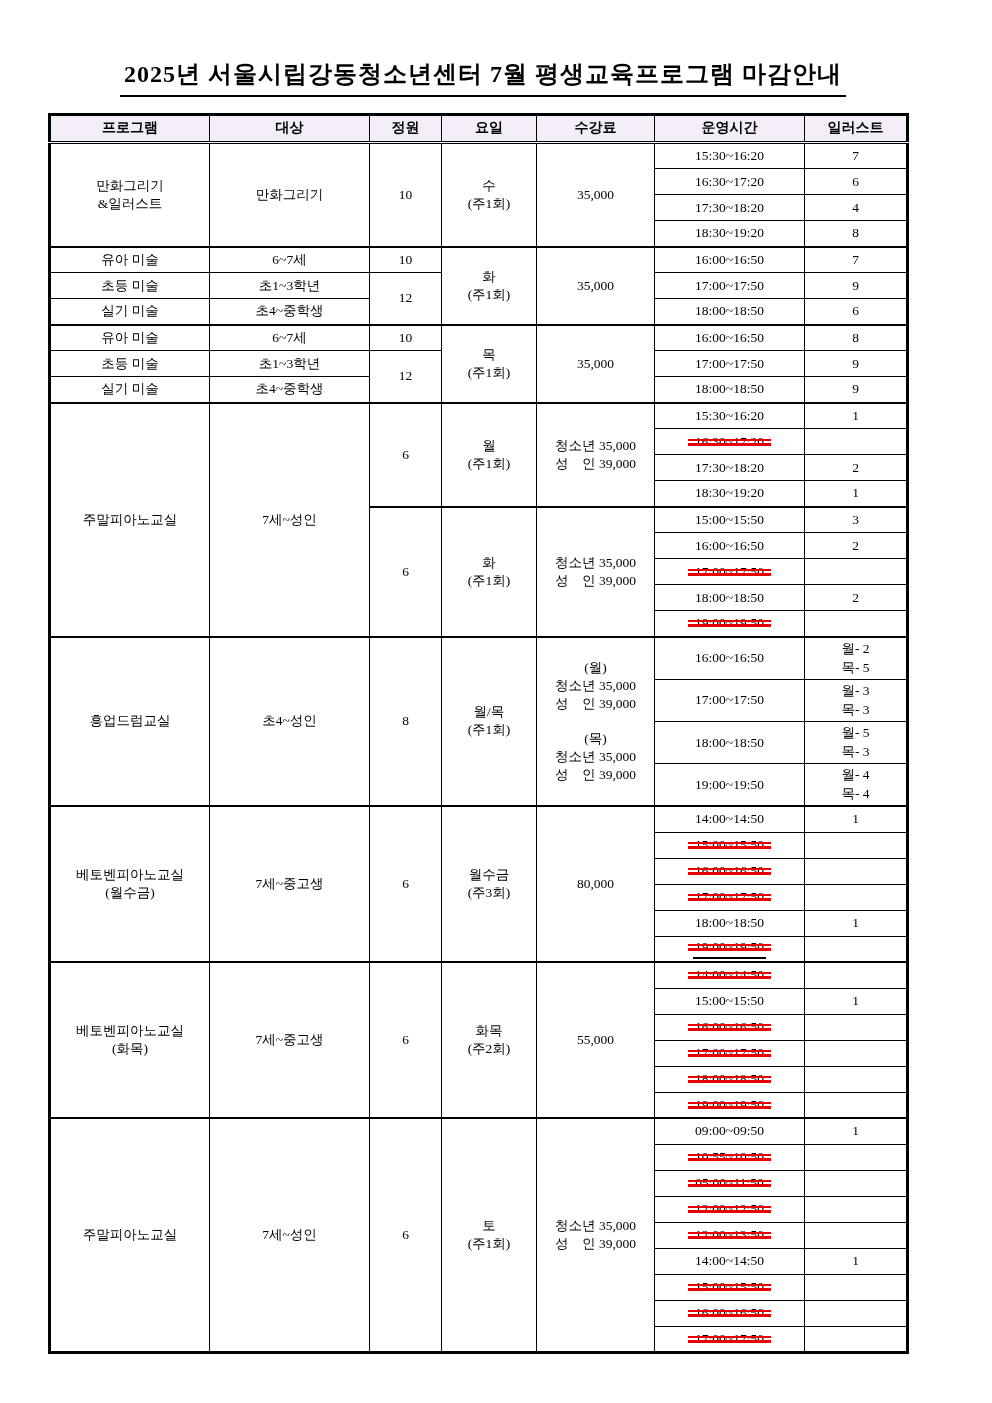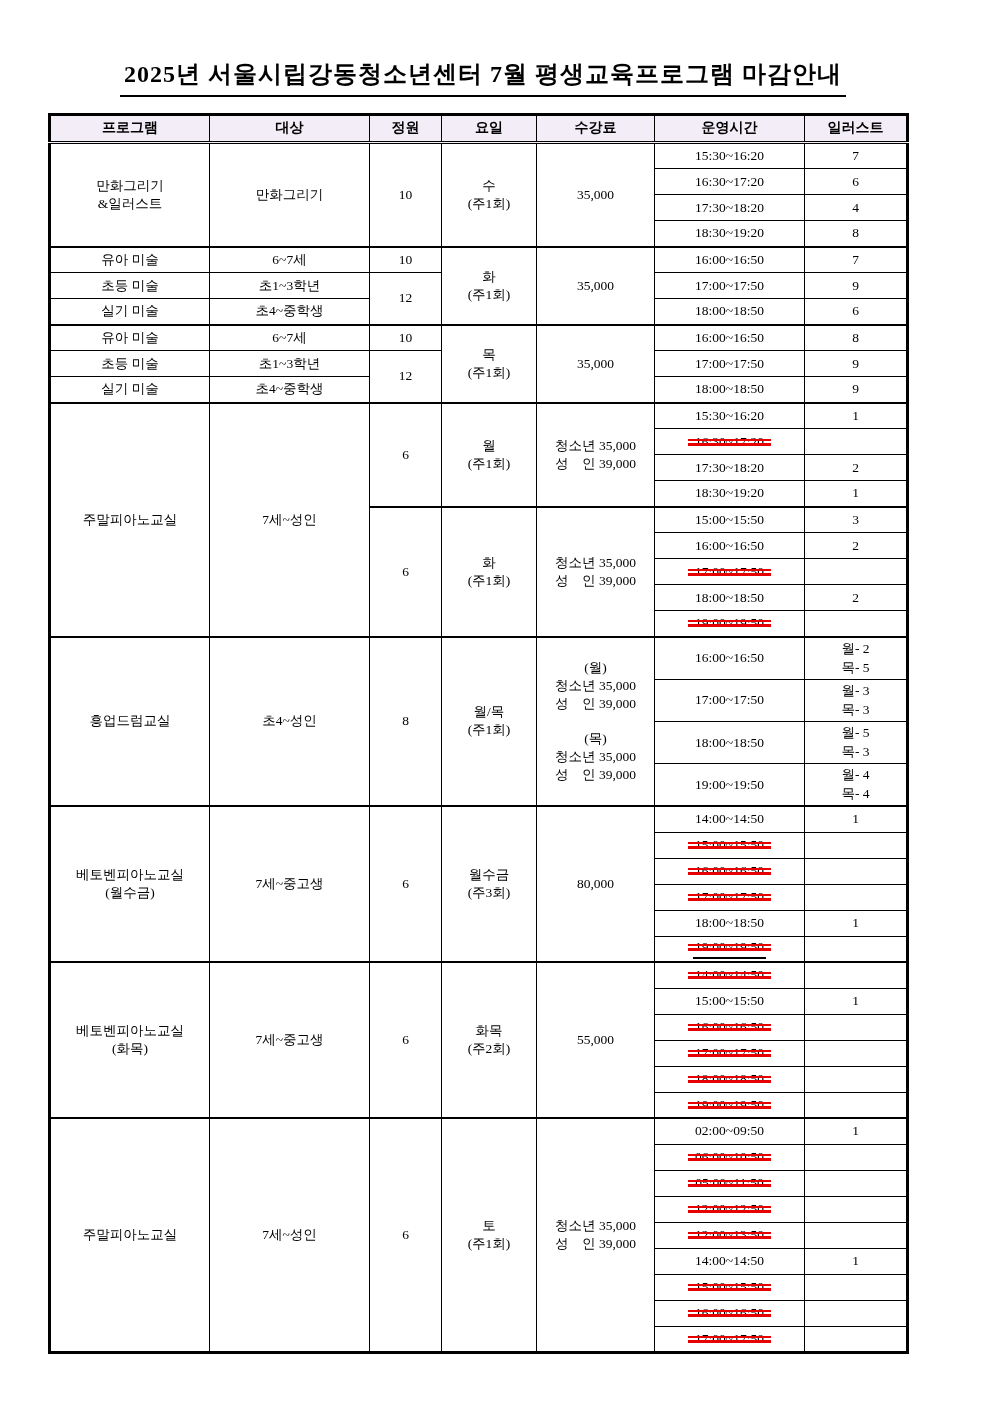--- a/index.html
+++ b/index.html
@@ -320,25 +320,25 @@
     </tr>
 
     <tr class="gs">
       <td rowspan="9">주말피아노교실</td>
       <td rowspan="9">7세~성인</td>
       <td rowspan="9">6</td>
       <td rowspan="9">토
 (주1회)</td>
       <td rowspan="9">청소년 35,000
 성　인 39,000</td>
-      <td class="time"><span class="t">02:00~09:50</span></td>
-      <td class="remain">1</td>
-    </tr>
-    <tr>
-      <td class="time"><span class="t closed">06:00~10:50</span></td>
+      <td class="time"><span class="t">09:00~09:50</span></td>
+      <td class="remain">1</td>
+    </tr>
+    <tr>
+      <td class="time"><span class="t closed">10:55~10:50</span></td>
       <td class="remain"></td>
     </tr>
     <tr>
       <td class="time"><span class="t closed">05:00~11:50</span></td>
       <td class="remain"></td>
     </tr>
     <tr>
       <td class="time"><span class="t closed">12:00~12:50</span></td>
       <td class="remain"></td>
     </tr>

